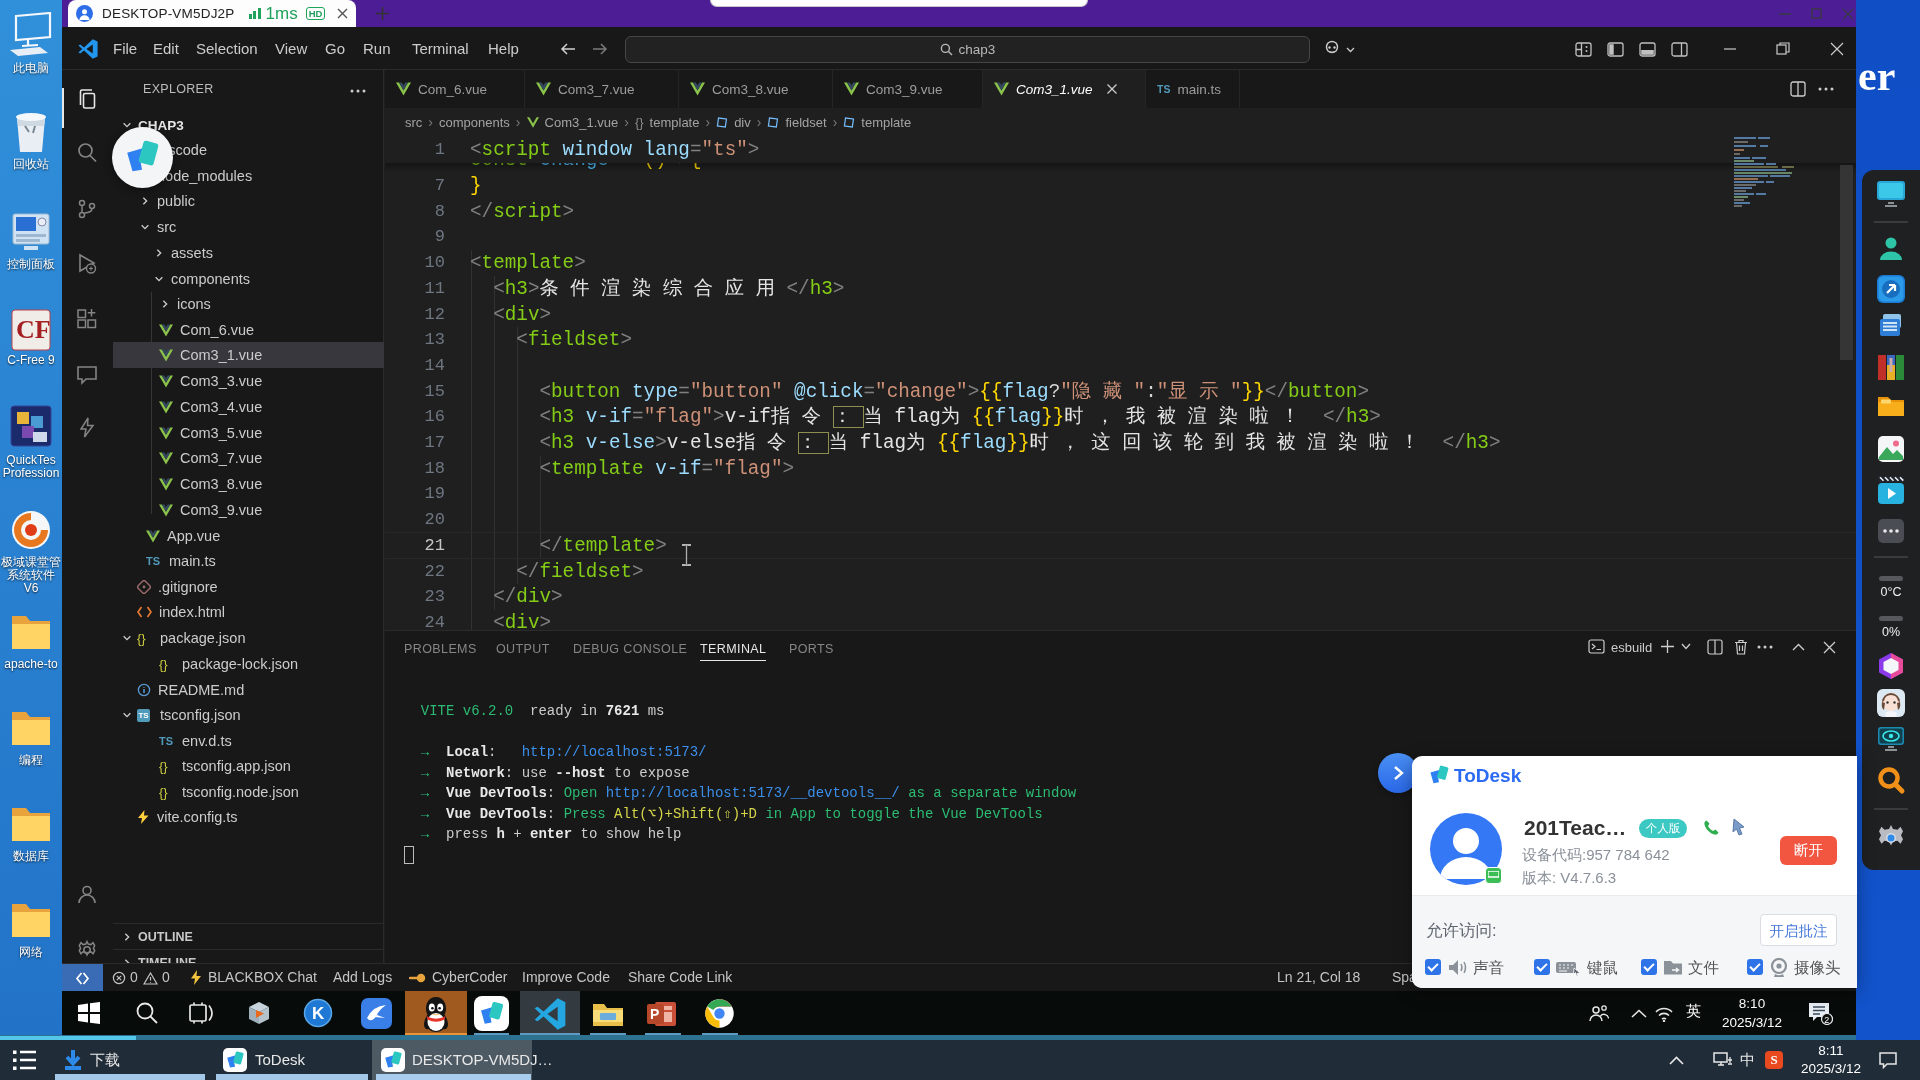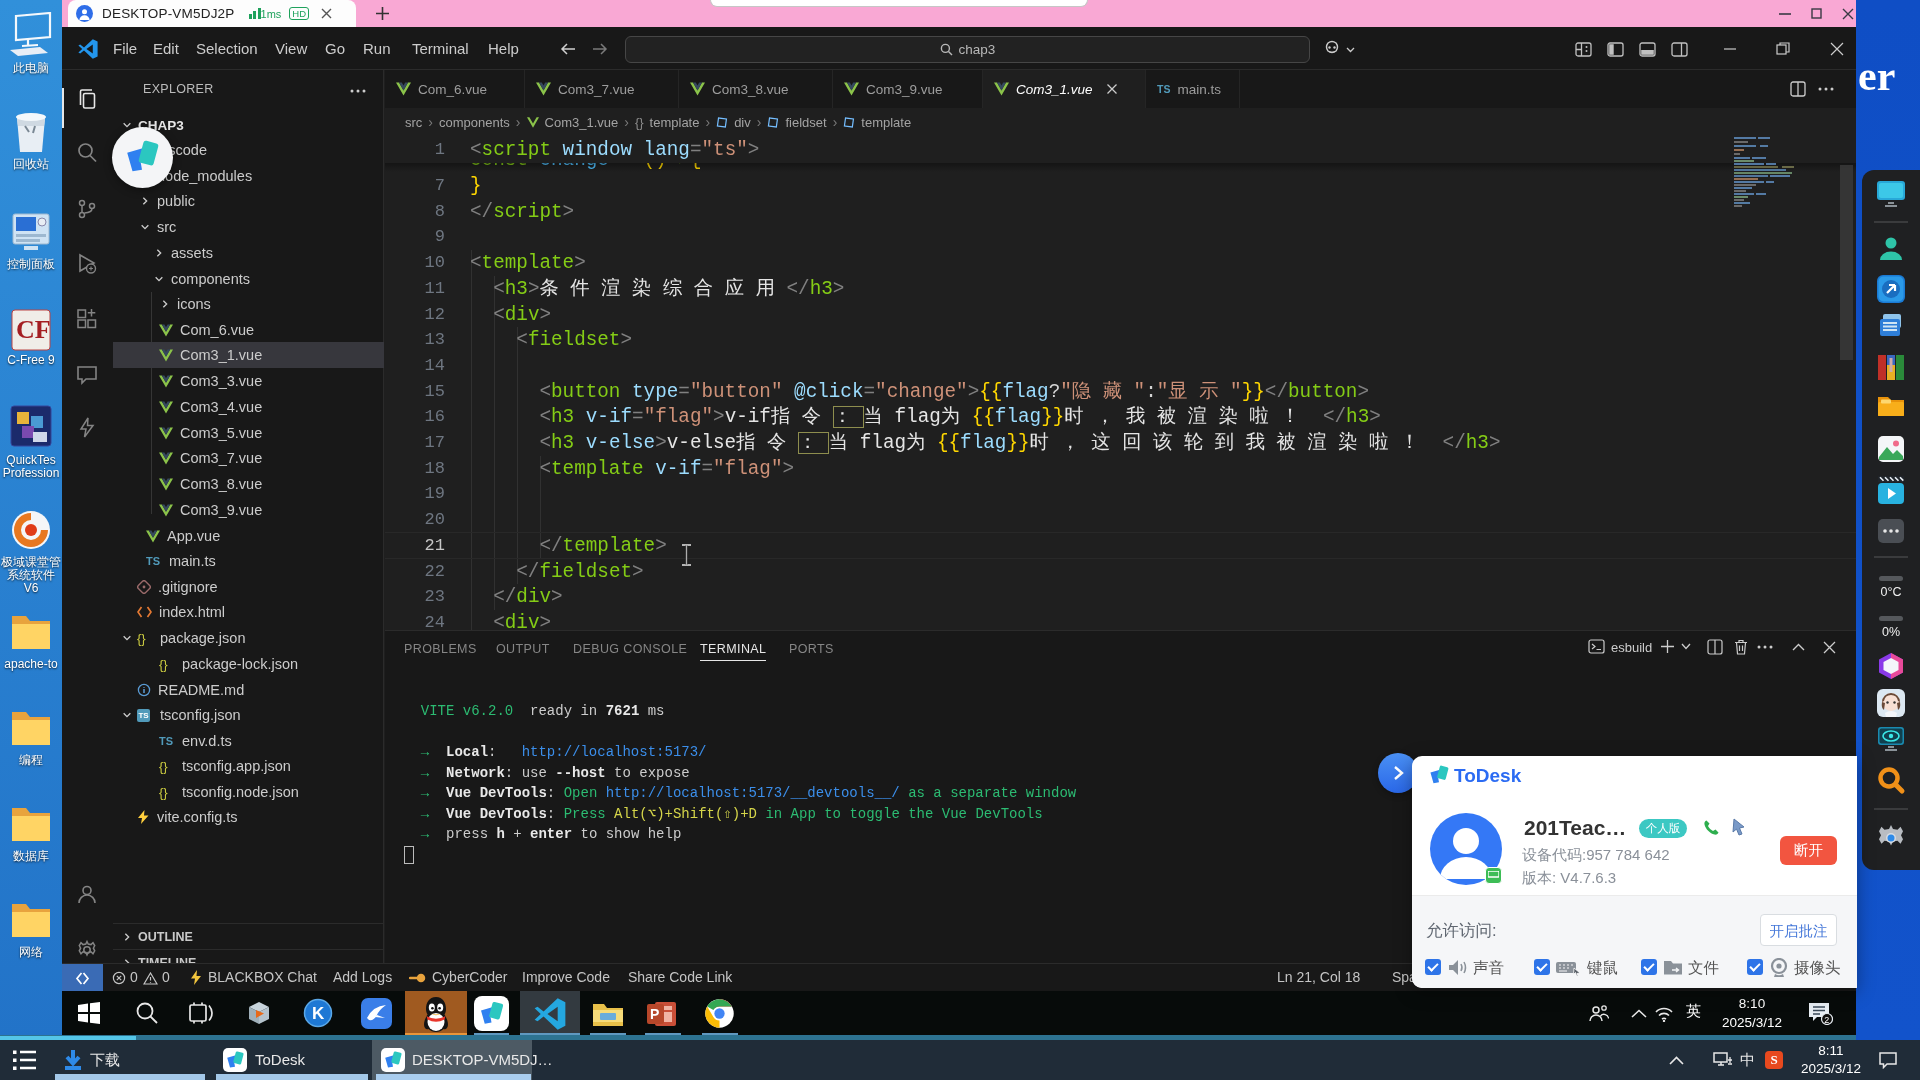--- a/index.html
+++ b/index.html
@@ -4,21 +4,21 @@
 html,body{width:1920px;height:1080px;overflow:hidden;background:#000;font-family:"Liberation Sans",sans-serif}
 #stage{position:absolute;left:0;top:0;width:1920px;height:1080px;overflow:hidden}
 .abs{position:absolute}
 
 #wallL{left:0;top:0;width:62px;height:1040px;background:linear-gradient(180deg,#3190da,#2273c8)}
 #wallR{left:1856px;top:0;width:64px;height:1040px;background:linear-gradient(180deg,#0f4ec5,#1253cb)}
 .dico{position:absolute;left:0;width:62px;text-align:center;color:#fff;font-size:12px}
 .dico .lbl{display:block;margin-top:2px;text-shadow:0 1px 2px rgba(0,0,0,.8);line-height:13px;white-space:pre-line}
 .dico svg{display:block;margin:0 auto}
 
-#tdbar{left:62px;top:0;width:1794px;height:42px;background:#f9a8d4}
+#tdbar{left:62px;top:0;width:1794px;height:42px;background:#4c1d95}
 #tdtab{position:absolute;left:6px;top:0;width:288px;height:27px;background:#fdfdfd;border-radius:8px 8px 0 0;display:flex;align-items:center;padding-left:8px}
 #tdhandle{position:absolute;left:648px;top:0;width:378px;height:7px;background:#fff;border:1px solid #c6c6c6;border-top:none;border-radius:0 0 7px 7px}
 .winctl{position:absolute;top:0;height:27px;display:flex;align-items:center;gap:20px}
 
 #vsc{left:62px;top:27px;width:1794px;height:964px;background:#1f1f1f}
 #vtitle{position:absolute;left:0;top:0;width:1794px;height:43px;background:#181818;border-bottom:1px solid #2b2b2b}
 .menu{position:absolute;top:0;height:43px;line-height:43px;color:#ccc;font-size:15px}
 #actbar{position:absolute;left:0;top:43px;width:51px;height:893px;background:#181818}
 #sidebar{position:absolute;left:51px;top:43px;width:271px;height:893px;background:#181818;border-right:1px solid #2b2b2b;color:#ccc}
 #editor{position:absolute;left:323px;top:43px;width:1471px;height:893px;background:#1f1f1f}
@@ -150,22 +150,22 @@
             <circle cx="7" cy="5" r="2.7" fill="#fff"></circle>
             <path d="M1.5 14 a5.5 5 0 0 1 11 0 z" fill="#fff"></path>
           </svg>
         </span>
       <span style="font-size:13.5px;color:#222;margin-left:9px;letter-spacing:.2px">DESKTOP-VM5DJ2P</span>
       <span style="margin-left:14px;display:inline-flex;align-items:flex-end;gap:1.5px">
           <i style="width:3px;height:5px;background:#1fa25c;display:inline-block"></i>
           <i style="width:3px;height:8px;background:#1fa25c;display:inline-block"></i>
           <i style="width:3px;height:11px;background:#1fa25c;display:inline-block"></i>
         </span>
-      <span style="font-size:11px;color:#1fa25c;">1ms</span>
-      <span style="font-size:9.5px;color:#1fa25c;border:1.4px solid #1fa25c;border-radius:3px;padding:0 2px;margin-left:8px;font-weight:normal">HD</span>
+      <span style="font-size:17px;color:#1fa25c;margin-left:5px">1ms</span>
+      <span style="font-size:9.5px;color:#1fa25c;border:1.4px solid #1fa25c;border-radius:3px;padding:0 2px;margin-left:8px;font-weight:bold">HD</span>
       <svg width="11" height="11" viewBox="0 0 11 11" style="margin-left:12px">
           <path d="M1 1 L10 10 M10 1 L1 10" stroke="#555" stroke-width="1.4"></path>
         </svg>
     </div>
     <svg width="13" height="13" viewBox="0 0 13 13" style="position:absolute;left:314px;top:7px">
         <path d="M6.5 0 V13 M0 6.5 H13" stroke="#333" stroke-width="1.6"></path>
       </svg>
     <div class="winctl" style="left:1717px">
       <svg width="12" height="12" viewBox="0 0 12 12">
           <path d="M0 6 H12" stroke="#3a3a44" stroke-width="1.6"></path>

